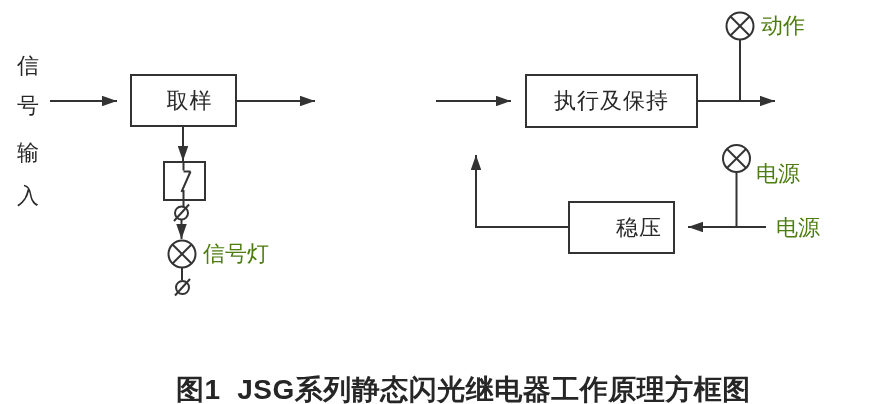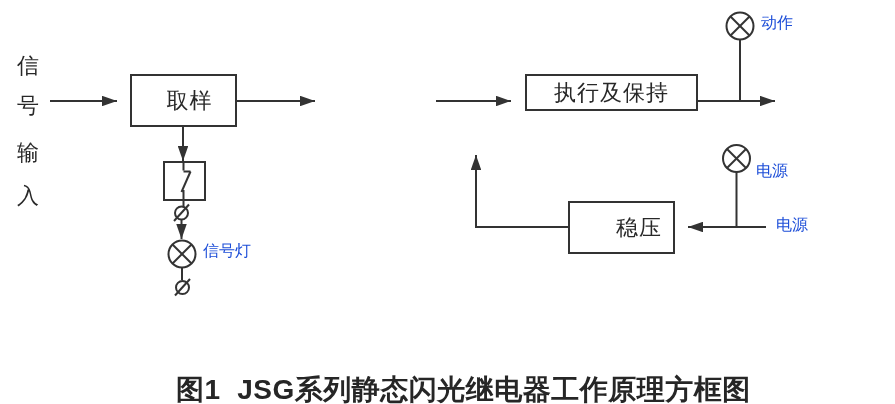--- a/index.html
+++ b/index.html
@@ -18,28 +18,28 @@
     border:2px solid #333333;
     background:#ffffff;
     display:flex;align-items:center;justify-content:center;
     font-size:22px;
     letter-spacing:1px;
     color:#282828;
     z-index:2;
   }
   .blk-sampling{left:130px;top:74px;width:107px;height:53px;padding-left:12px;}
   .blk-delay{left:329px;top:74px;width:107px;height:54px;}
-  .blk-execute{left:525px;top:74px;width:173px;height:37px;}
+  .blk-execute{left:525px;top:74px;width:173px;height:54px;}
   .blk-regulator{left:568px;top:201px;width:107px;height:53px;padding-left:35px;}
   .lbl{
     position:absolute;
-    font-size:16px;
+    font-size:22px;
     line-height:1;
     white-space:pre;
-    color:#1d4ed8;
+    color:#4d7c0f;
     z-index:2;
   }
   .vchar{position:absolute;left:17px;font-size:22px;line-height:1;z-index:2;}
   .caption{
     position:absolute;
     left:176px;top:371px;
     font-size:28px;
     font-weight:bold;
     letter-spacing:0.5px;
     white-space:pre;

